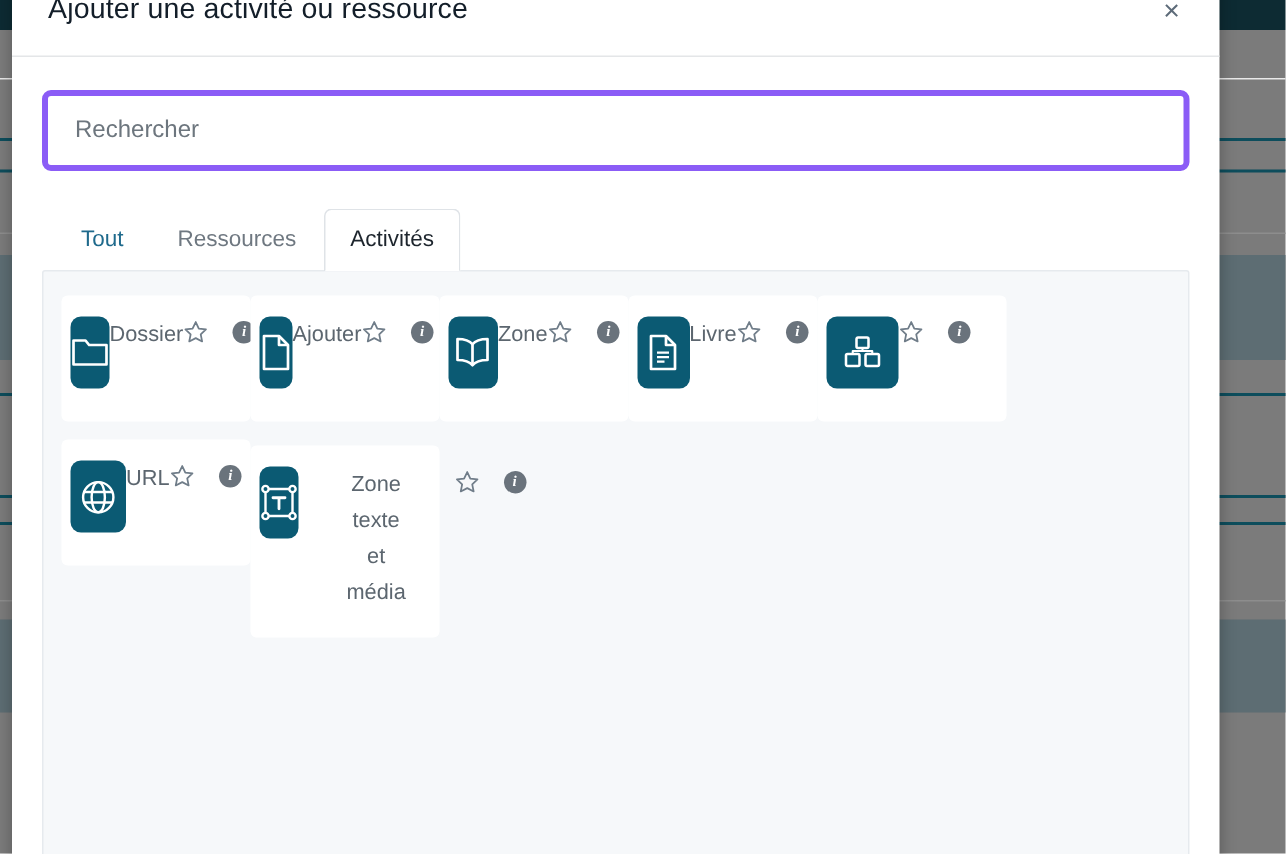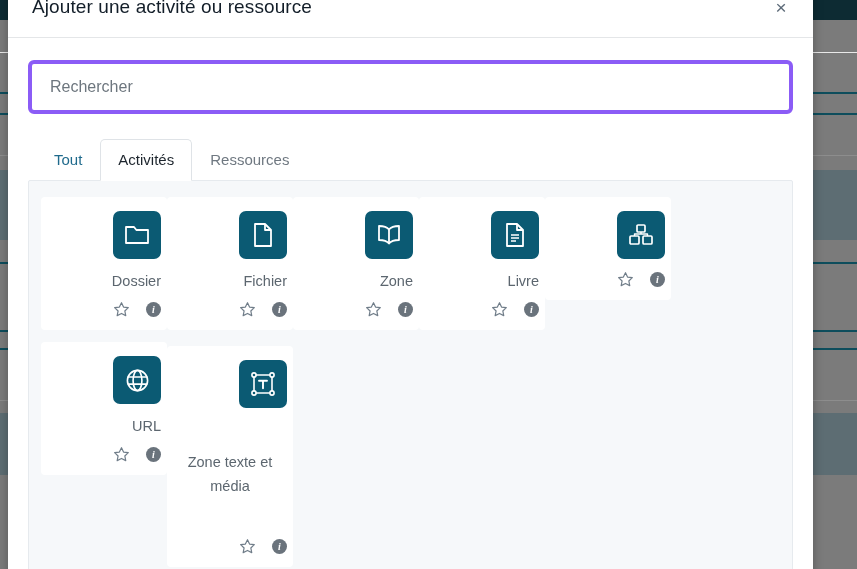--- a/index.html
+++ b/index.html
@@ -165,22 +165,22 @@
     overflow: hidden;
   }
 
   .card {
     width: 126px;
     background: #ffffff;
     border-radius: 4px;
     margin: 2px 0 10px 0;
     padding: 14px 6px 12px 6px;
     display: flex;
-    flex-direction: column;
-    align-items: flex-end;
+    flex-direction: row;
+    align-items: flex-start;
     cursor: pointer;
     align-self: flex-start;
   }
   .card-icon {
     width: 48px; height: 48px;
     border-radius: 7px;
     background: #0b5a73;
     display: flex;
     align-items: center;
     justify-content: center;
@@ -248,22 +248,22 @@
   </div>
 
   <div class="modal-body">
 
     <div class="search-wrap">
       <input class="search-input" type="text" placeholder="Rechercher" style="">
     </div>
 
     <div class="tabs">
       <div class="tab link">Tout</div>
+      <div class="tab muted">Ressources</div>
       <div class="tab active">Activités</div>
-      <div class="tab muted">Ressources</div>
     </div>
 
     <div class="cards-panel">
 
       <div class="card">
         <div class="card-icon">
           <svg width="26" height="24" viewBox="0 0 26 24" fill="none" stroke="#ffffff" stroke-width="1.8" stroke-linejoin="round">
             <path d="M2 20V4h8l2.4 3H24v13z"></path>
           </svg>
         </div>
@@ -280,21 +280,21 @@
         </div>
       </div>
 
       <div class="card">
         <div class="card-icon">
           <svg width="22" height="26" viewBox="0 0 22 26" fill="none" stroke="#ffffff" stroke-width="1.8" stroke-linejoin="round">
             <path d="M3 2h10l6 6v16H3z"></path>
               <path d="M13 2v6h6"></path>
           </svg>
         </div>
-        <div class="card-label">Fichier</div>
+        <div class="card-label">Ajouter</div>
         <div class="card-actions">
           <button class="star-btn">
             <svg width="17" height="17" viewBox="0 0 20 20" fill="none" stroke="#707d89" stroke-width="1.4" stroke-linejoin="round">
               <path d="M10 2l2.4 5.1 5.6.7-4.1 3.9 1.1 5.5L10 14.6 4.9 17.2 6 11.7 1.9 7.8l5.6-.7z"></path>
             </svg>
           </button>
           <button class="info-btn">
             <span class="info-circle">i</span>
           </button>
         </div>

